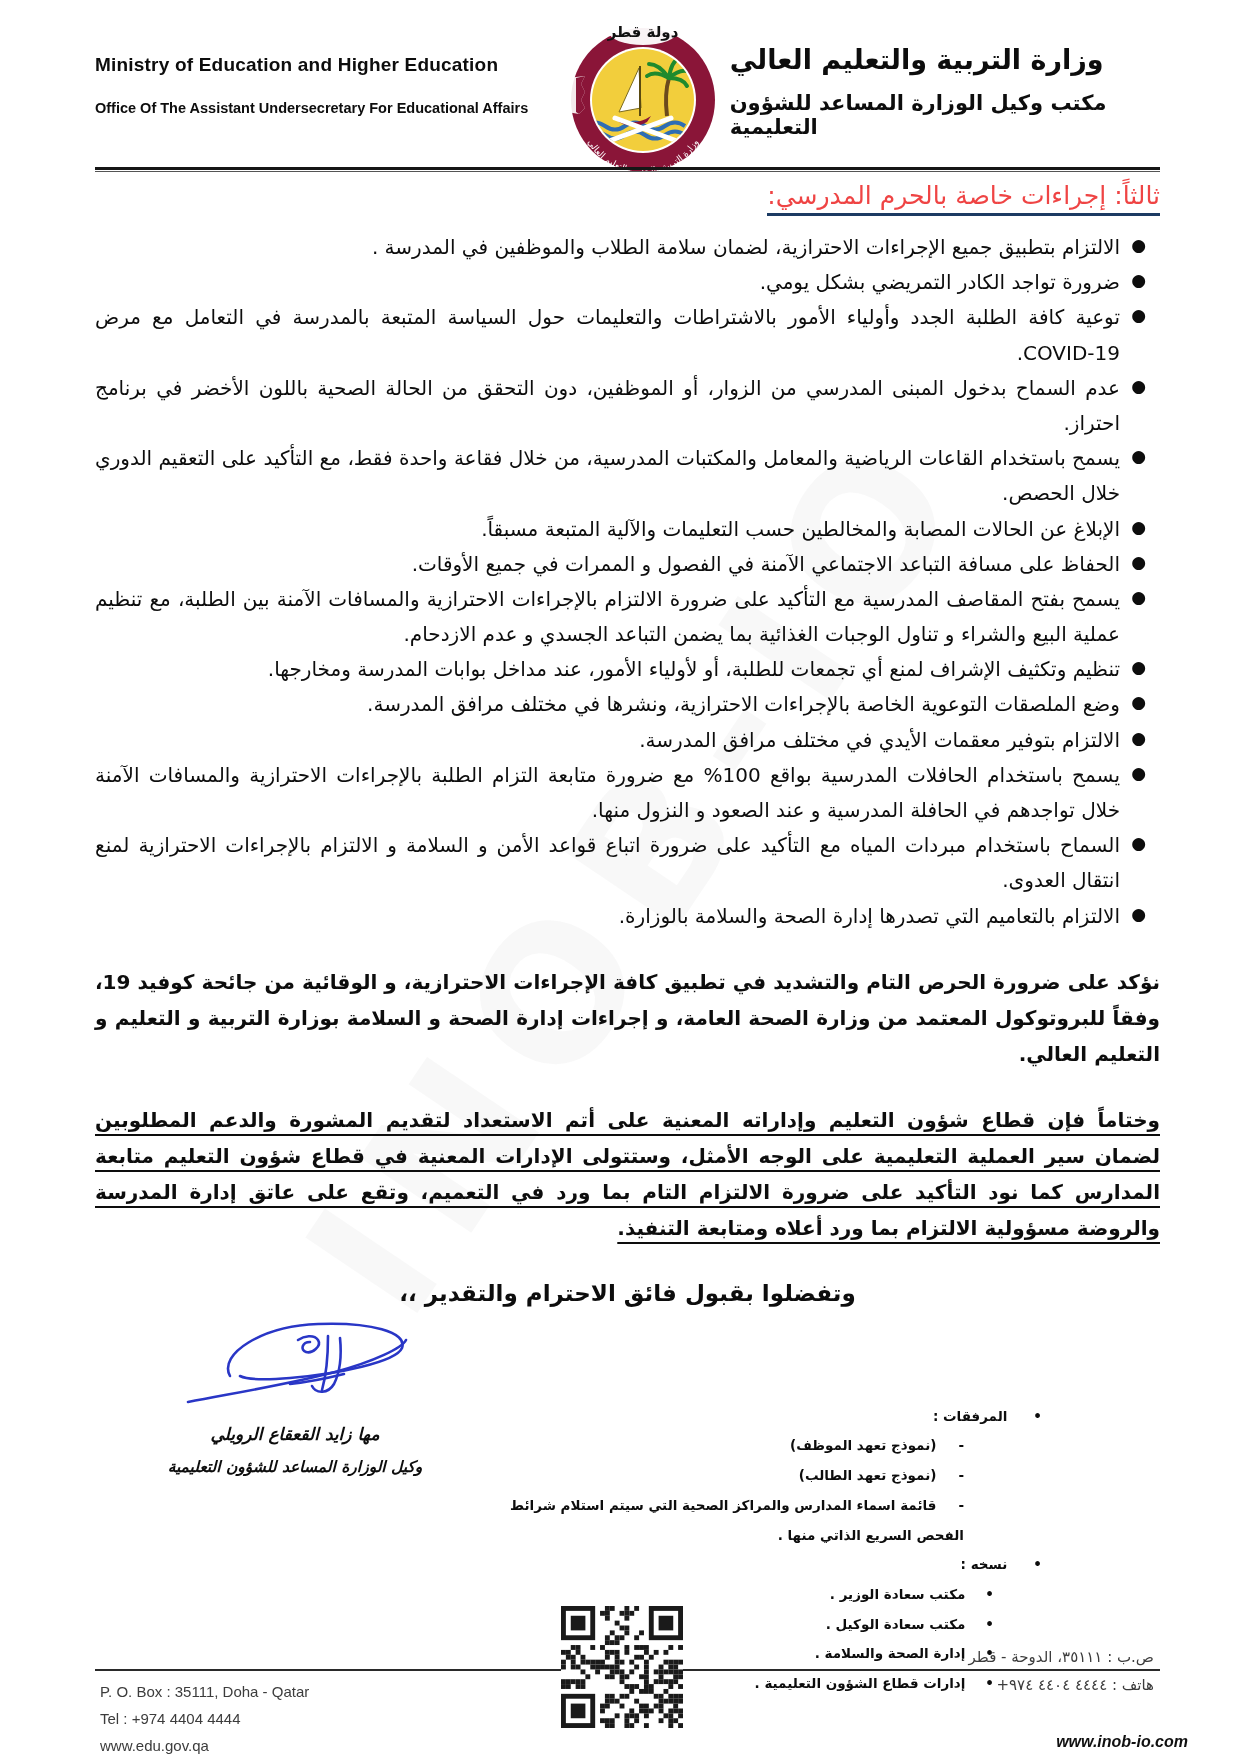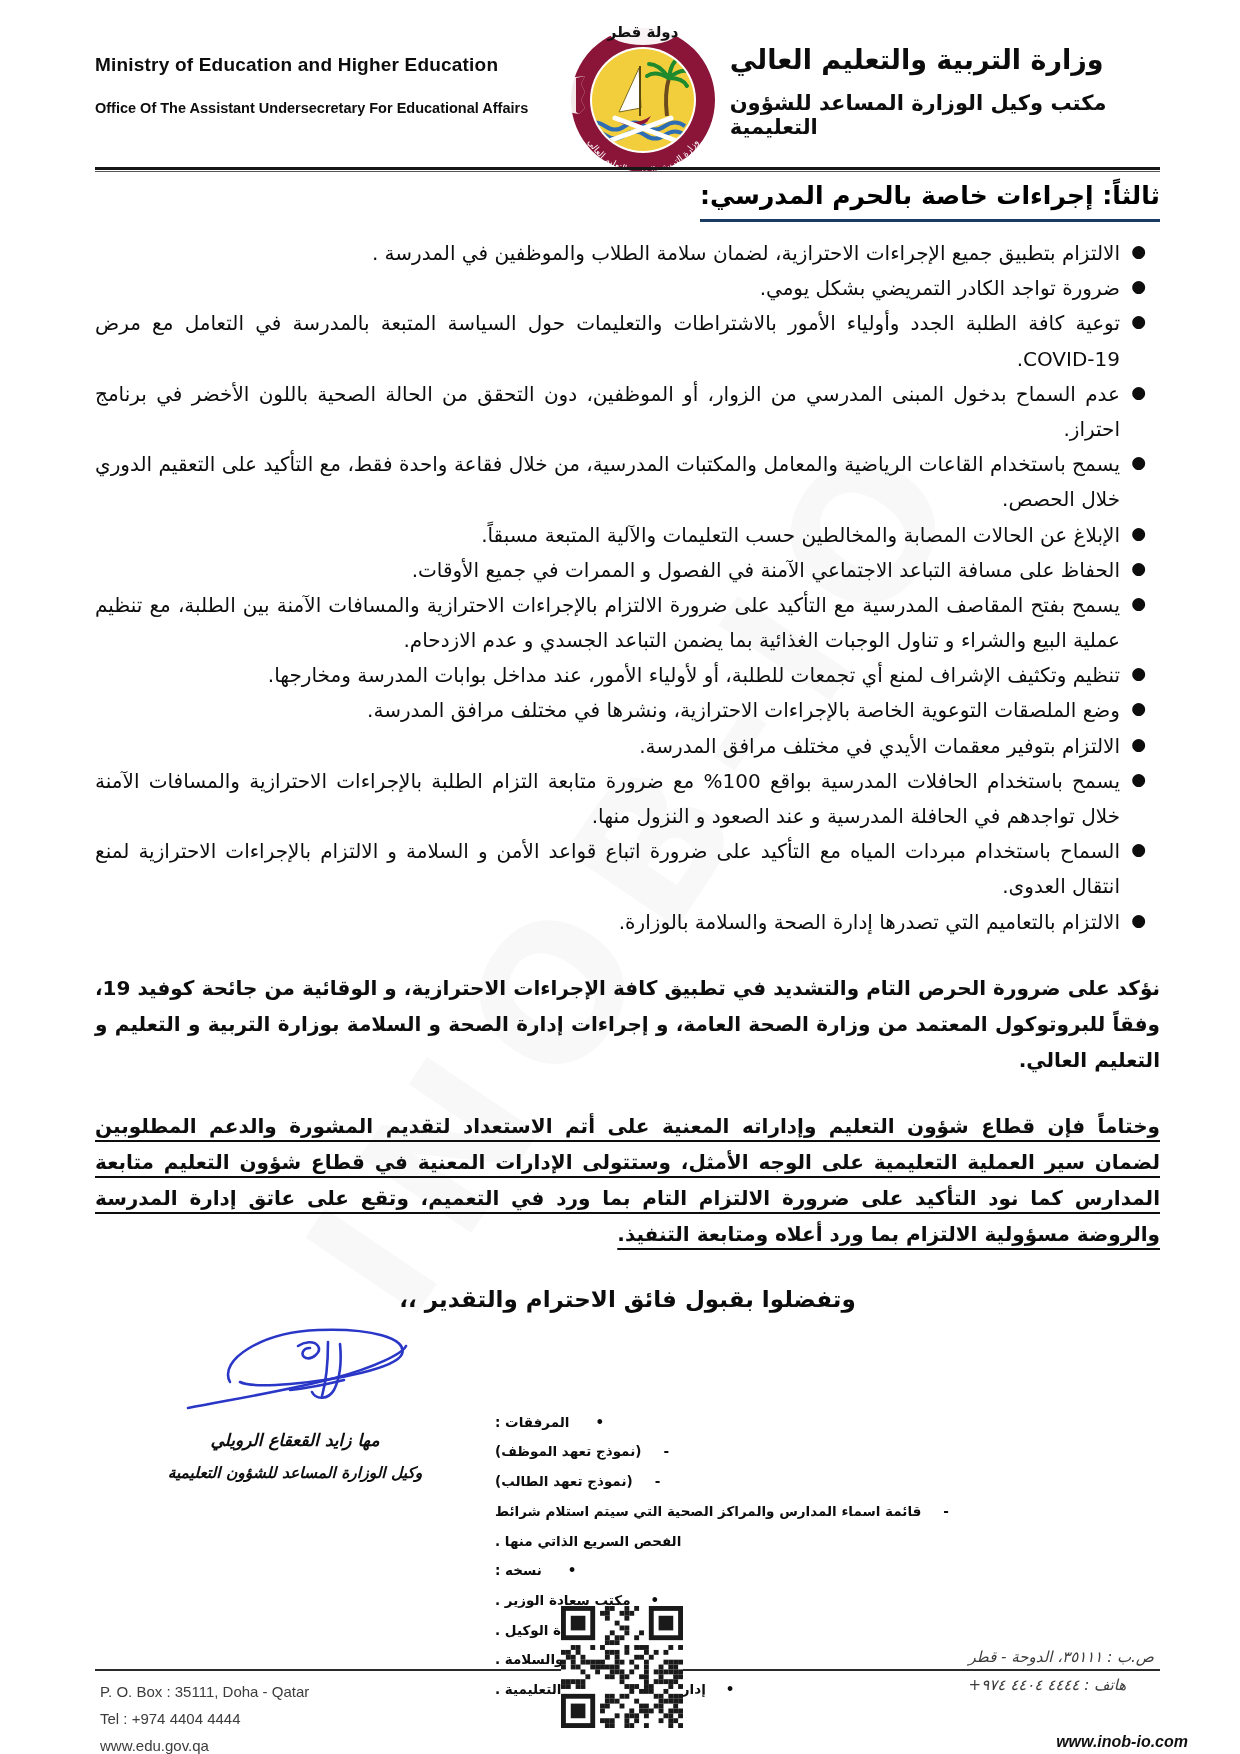--- a/index.html
+++ b/index.html
@@ -11,49 +11,49 @@
   .hdr-en .l1{font-size:19px;font-weight:bold;letter-spacing:.2px;}
   .hdr-en .l2{font-size:14.5px;font-weight:bold;margin-top:24px;}
   .hdr-ar{width:440px;text-align:left;direction:rtl;padding-top:22px;}
   .hdr-ar .l1{font-size:27px;font-weight:bold;}
   .hdr-ar .l2{font-size:21px;font-weight:bold;margin-top:16px;}
   .logo-wrap{width:175px;height:160px;position:relative;top:-6px;}
   .hdr-rule{position:absolute;top:167px;left:95px;right:80px;border-top:3px solid #161616;}
   .hdr-rule:after{content:"";display:block;border-top:1px solid #555;margin-top:1px;}
   
   .main{position:absolute;top:181px;left:95px;right:80px;direction:rtl;}
-  .doc-title{display:inline-block;font-size:25px;font-weight:bold;color:#000000;
-             border-bottom:3px solid #1c3b63;padding-bottom:9px;margin-bottom:10px;}
+  .doc-title{display:inline-block;font-size:25px;font-weight:normal;color:#ef4444;
+             border-bottom:3px solid #1c3b63;padding-bottom:3px;margin-bottom:10px;}
   ul.procs{list-style:none;margin:4px 0 0 0;padding:0 14px 0 0;}
   ul.procs li{display:flex;gap:14px;font-size:20px;line-height:1.76;text-align:justify;}
   ul.procs li .dot{flex:none;width:12px;padding-top:1px;font-size:17px;}
   ul.procs li .txt{flex:1;}
   .para{font-size:20px;font-weight:bold;line-height:1.8;text-align:justify;margin-top:30px;}
   .para.u{text-decoration:underline;text-decoration-thickness:2px;text-underline-offset:7px;}
   .salute{font-size:23px;font-weight:bold;text-align:center;margin-top:34px;letter-spacing:.5px;}
   
   .bottomrow{display:flex;direction:ltr;margin-top:8px;}
   .sig{width:400px;text-align:center;direction:rtl;font-style:italic;}
   .sig svg{display:block;margin:0 auto;}
   .sig .nm{font-size:17px;font-weight:bold;margin-top:2px;}
   .sig .tt{font-size:15.5px;font-weight:bold;margin-top:14px;}
   .att{flex:1;direction:rtl;font-size:13.5px;font-weight:bold;line-height:2.2;
-       padding-right:118px;margin-top:88px;text-align:left;}
+       padding-right:118px;margin-top:88px;text-align:right;}
   .att .hd::before{content:"•";margin-left:26px;}
   .att .sub{padding-right:78px;}
   .att .sub::before{content:"-";margin-left:22px;}
   .att .cp{padding-right:48px;}
   .att .cp::before{content:"•";margin-left:20px;}
   
   .f-rule{position:absolute;top:1669px;left:95px;right:80px;border-top:2px solid #2a2a2a;}
   .qr{position:absolute;top:1606px;left:561px;width:122px;height:122px;background:#fff;}
   .f-left{position:absolute;top:1678px;left:100px;color:#3c3c3c;
           font-family:"Liberation Sans","DejaVu Sans",sans-serif;font-size:15px;line-height:1.8;}
-  .f-right{position:absolute;top:1644px;right:86px;direction:rtl;text-align:left;color:#3c3c3c;
-           font-size:15px;line-height:1.85;font-style:italic;}
+  .f-right{position:absolute;top:1644px;right:86px;direction:rtl;text-align:right;color:#3c3c3c;
+           font-size:15px;line-height:1.85;}
   .inob{position:absolute;top:1733px;right:52px;font-size:16px;font-weight:bold;font-style:italic;color:#101010;
         font-family:"Liberation Sans","DejaVu Sans",sans-serif;}
   
   .wm{position:absolute;top:760px;left:-140px;width:1560px;text-align:center;
       transform:rotate(-56deg);font-size:185px;font-weight:bold;letter-spacing:28px;
       color:rgba(110,110,125,0.05);pointer-events:none;white-space:nowrap;}
 </style>
 </head>
 <body>
 

